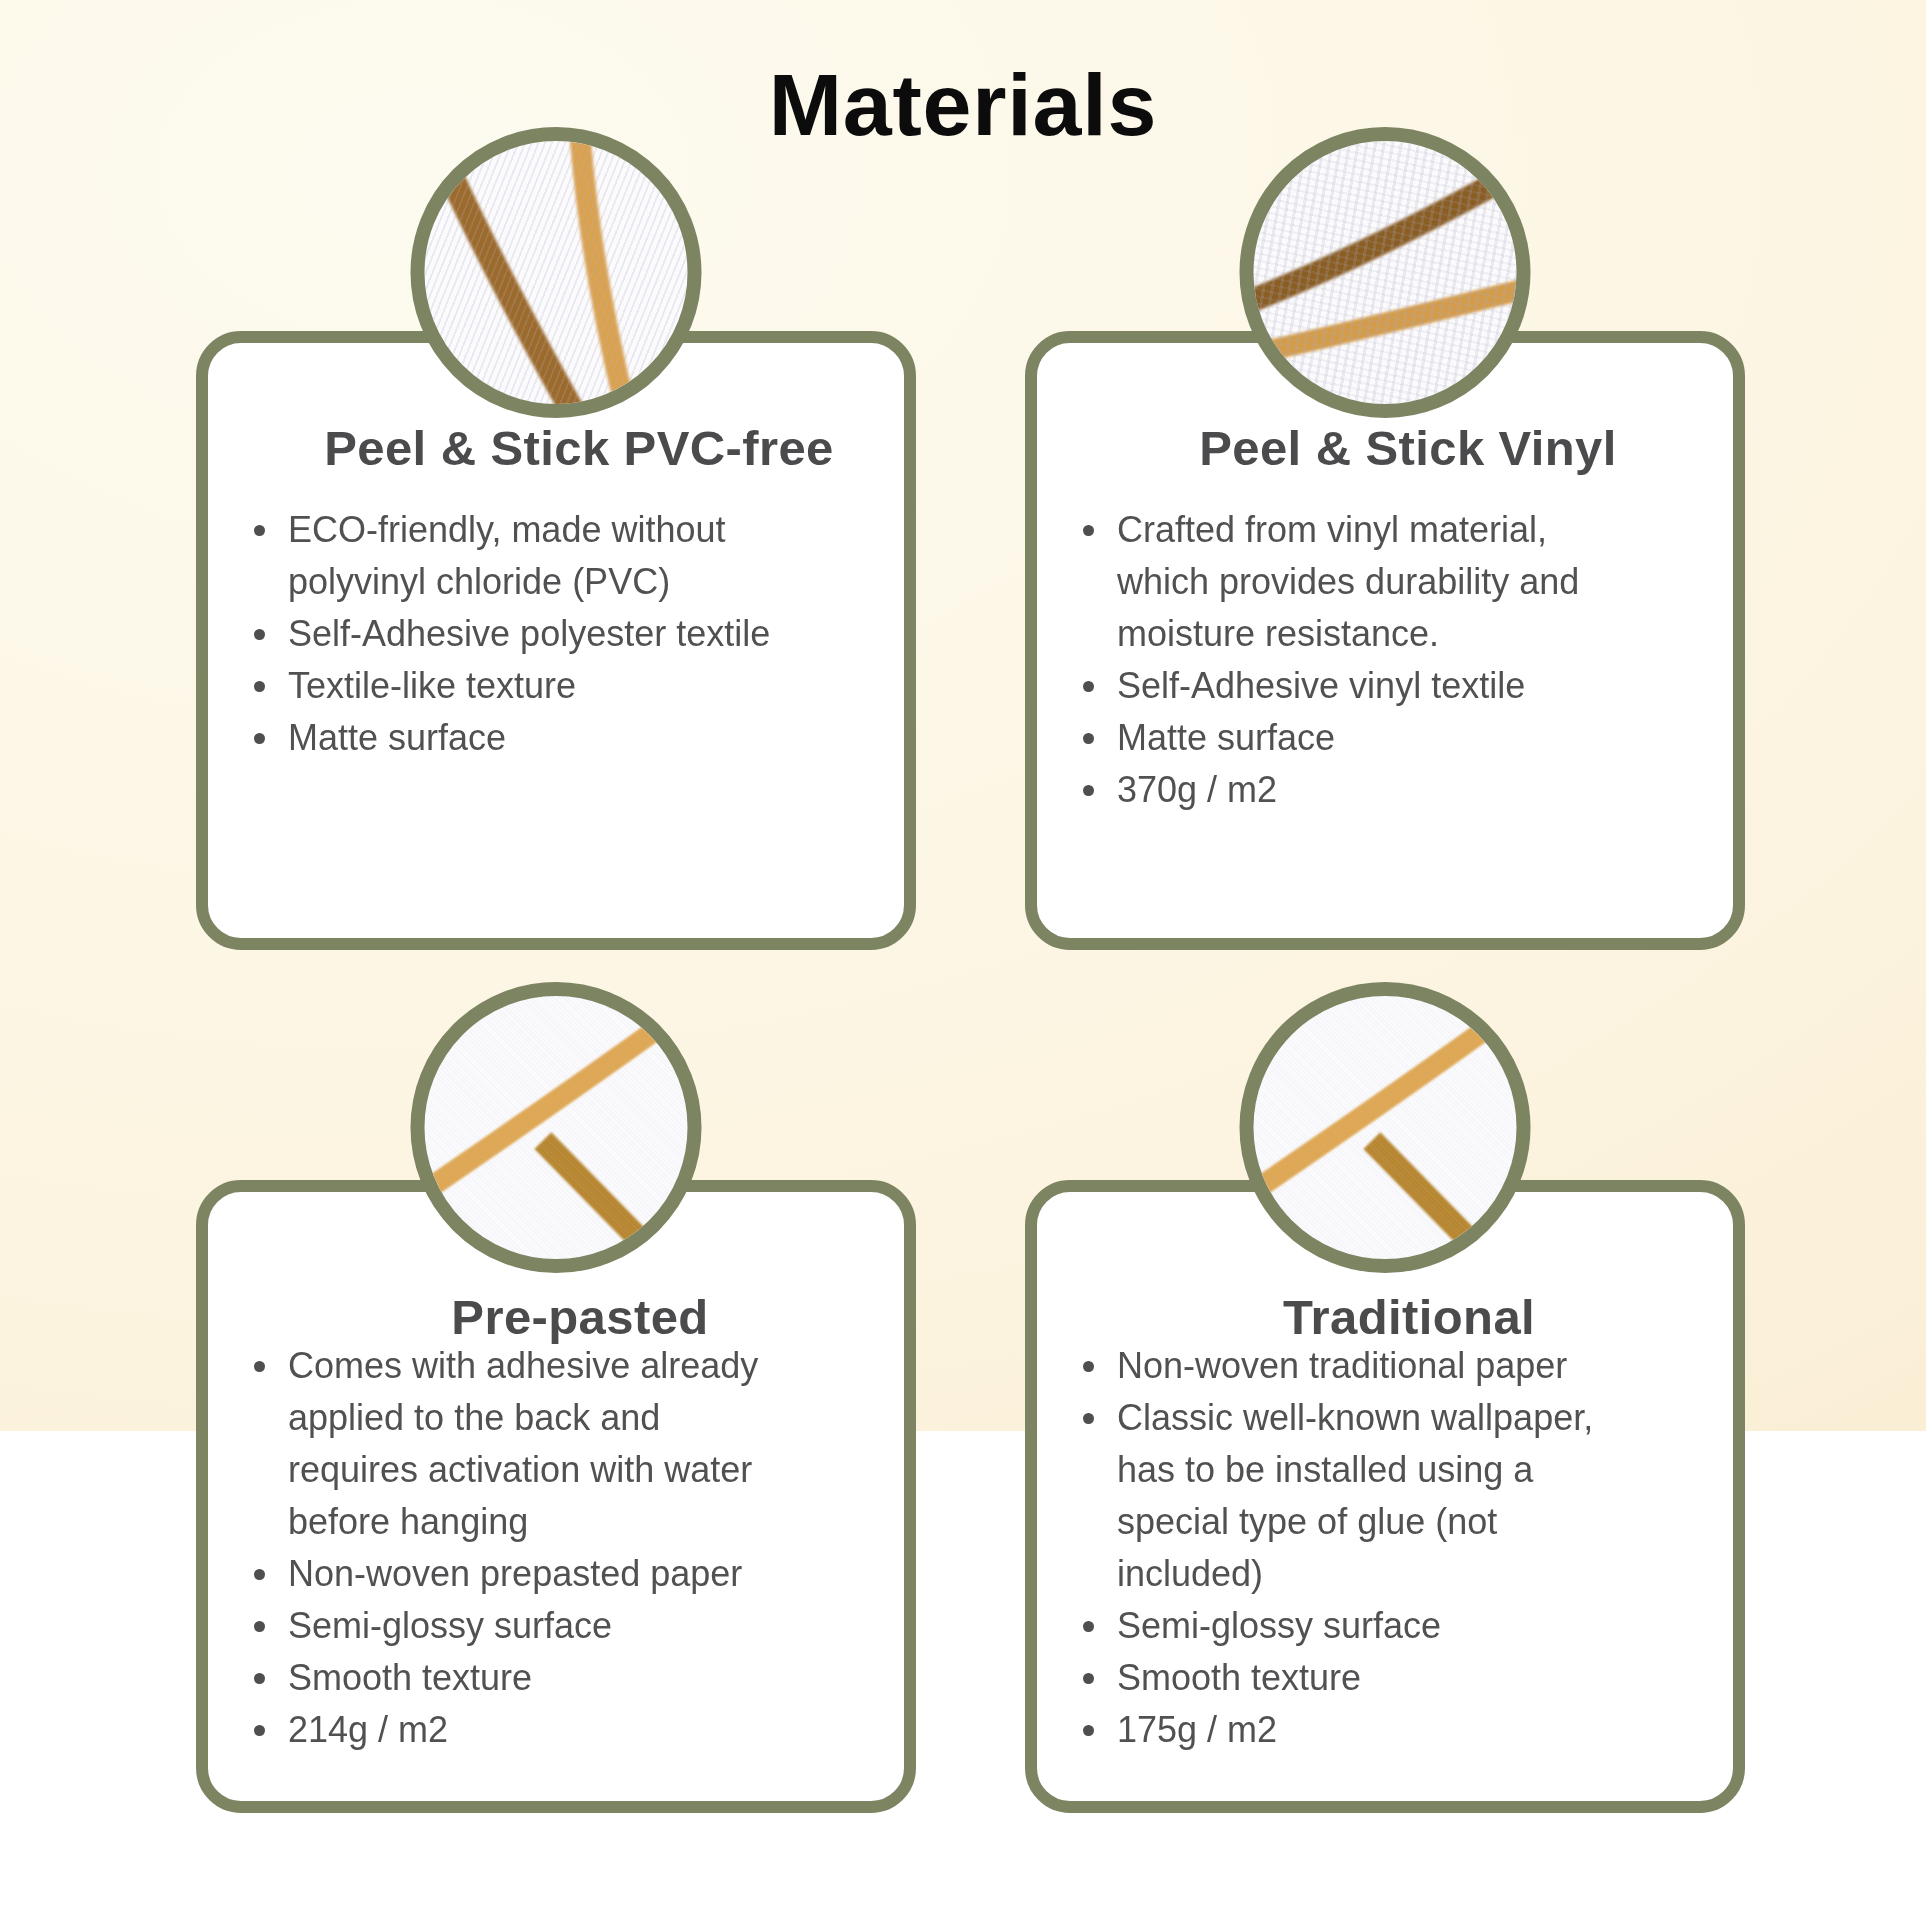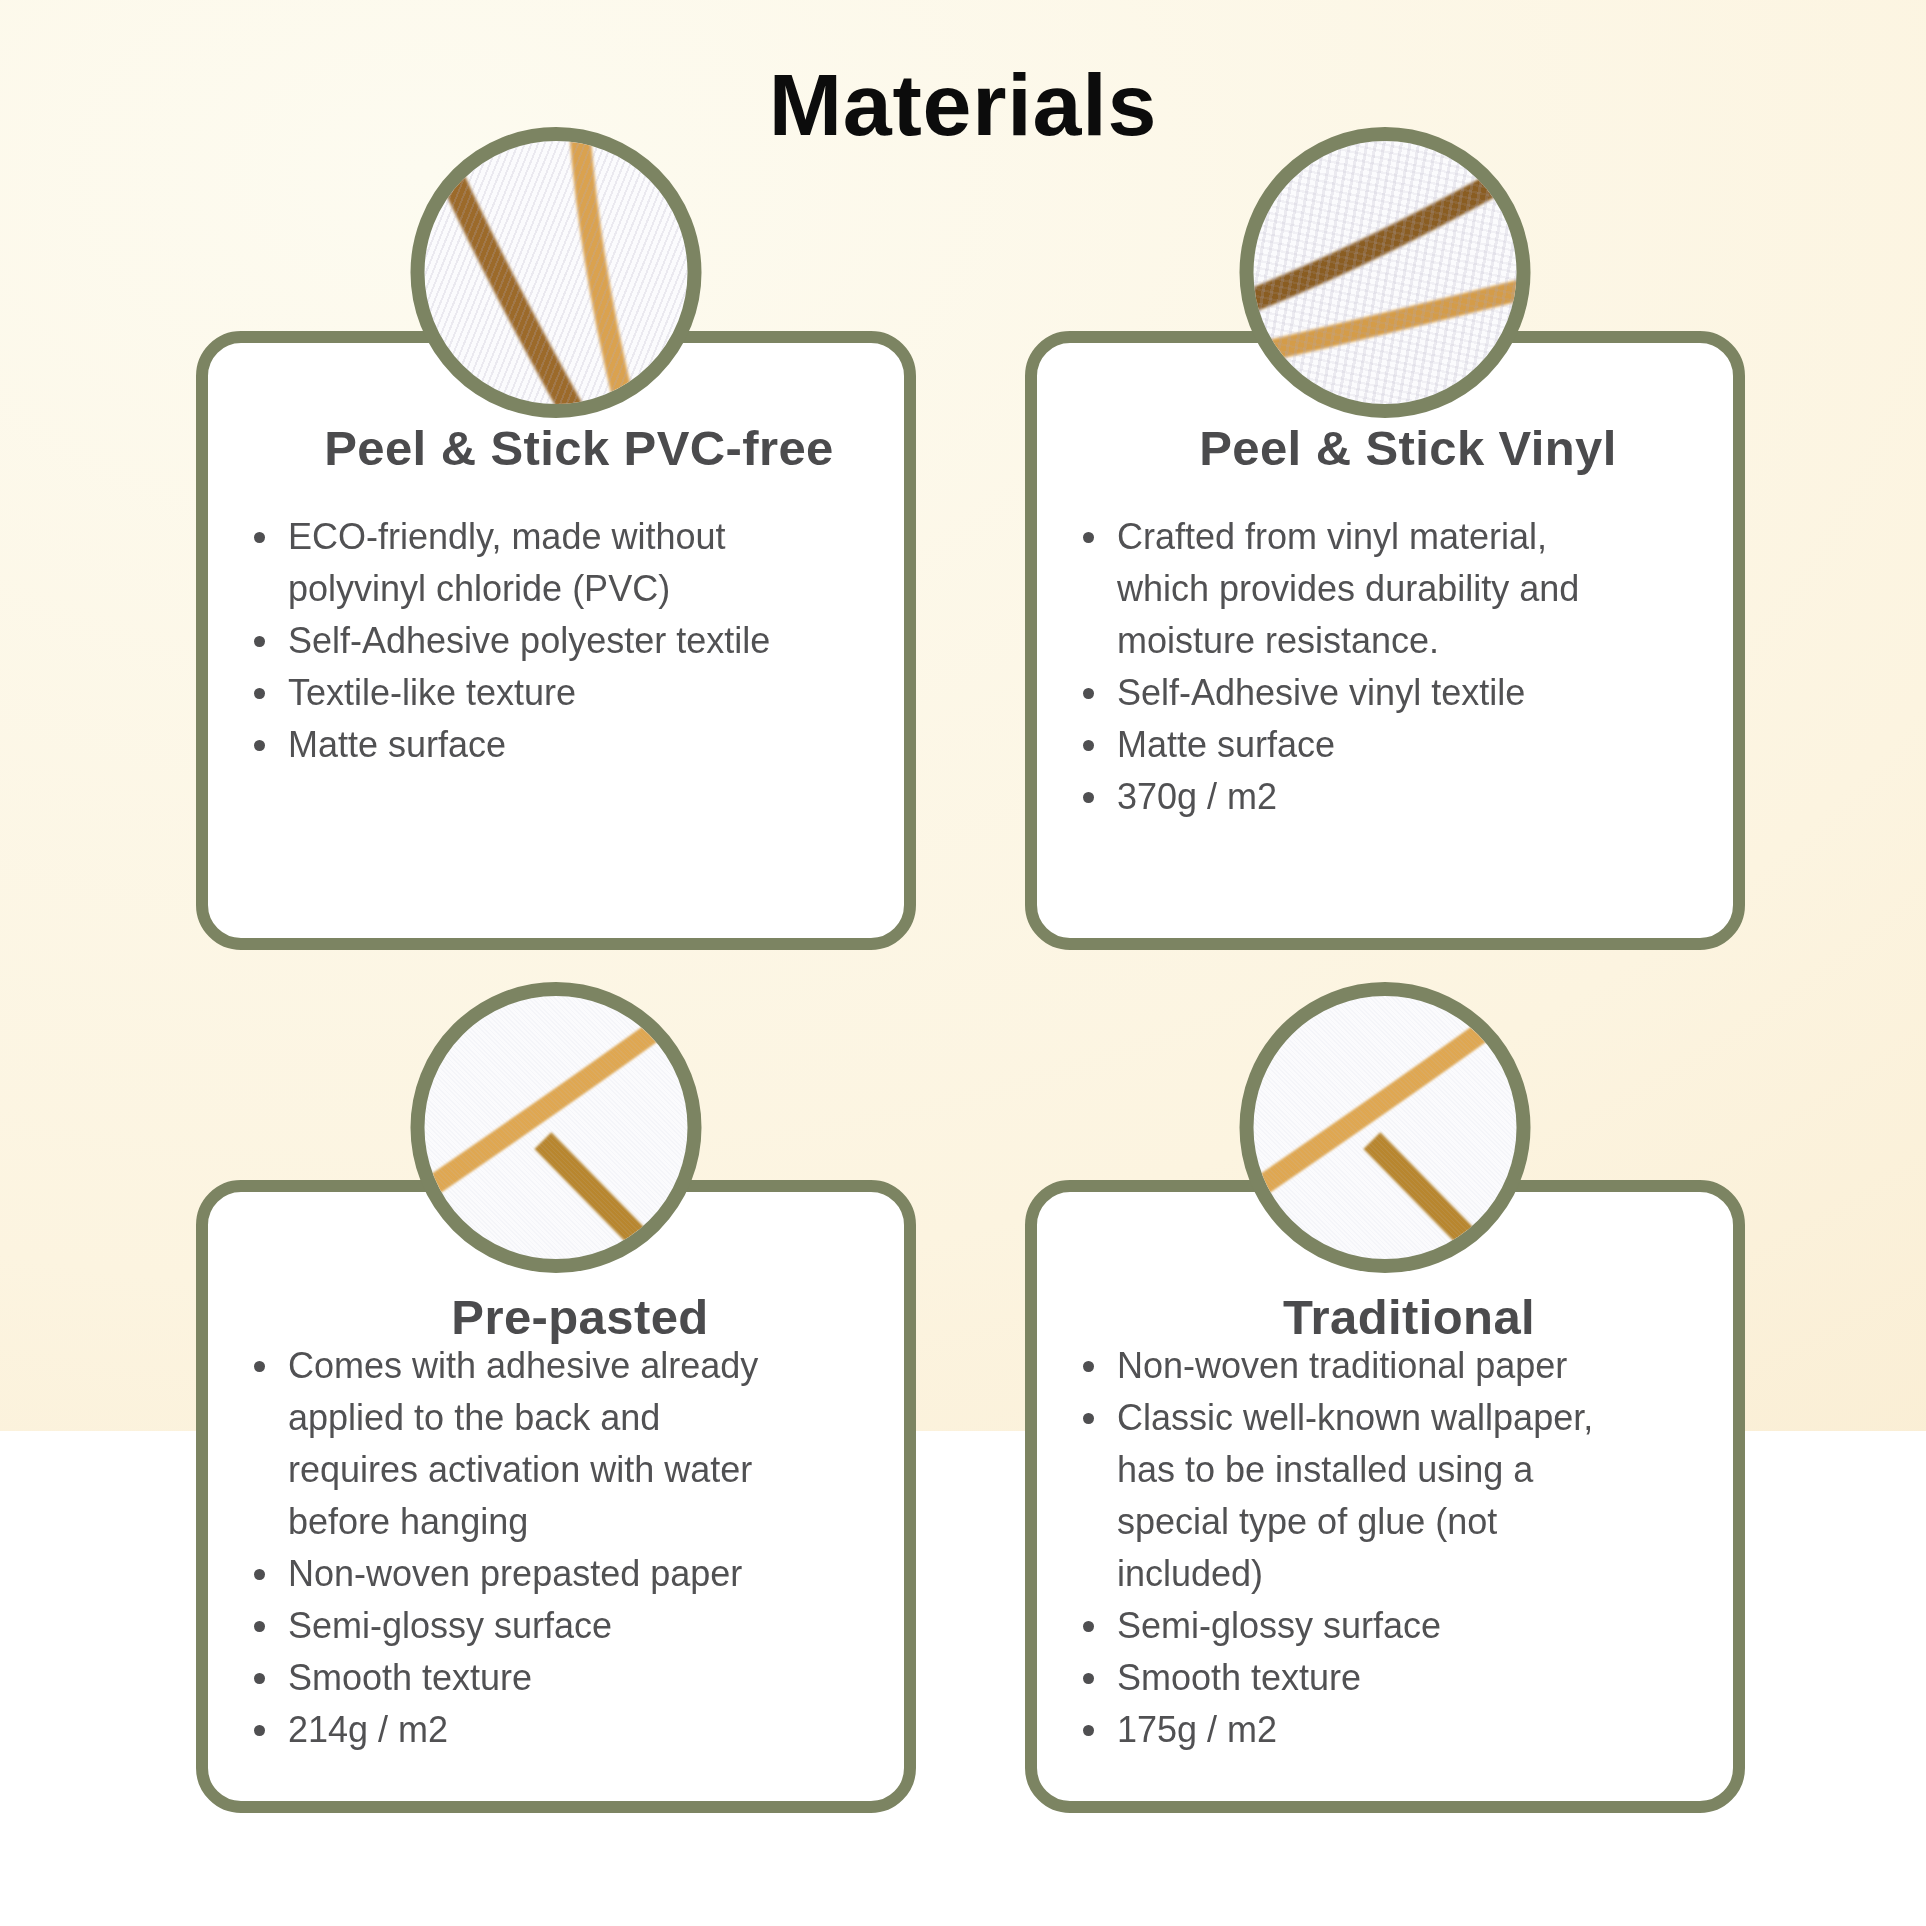--- a/index.html
+++ b/index.html
@@ -78,21 +78,21 @@
   }
   .row-1 .card-title{margin-top:77px;margin-left:46px;}
   .row-2 .card-title{margin-top:97px;padding-left:48px;}
 
   ul.bullets{
     list-style:none;
     margin:0;
     padding:0 46px 0 80px;
     color:var(--body-text);
   }
-  .row-1 ul.bullets{margin-top:35px;}
+  .row-1 ul.bullets{margin-top:28px;}
   .row-2 ul.bullets{margin-top:-4.6px;}
   ul.bullets li{
     position:relative;
     font-size:36px;
     line-height:52px;
     margin:0;
   }
   ul.bullets li::before{
     content:"";
     position:absolute;

